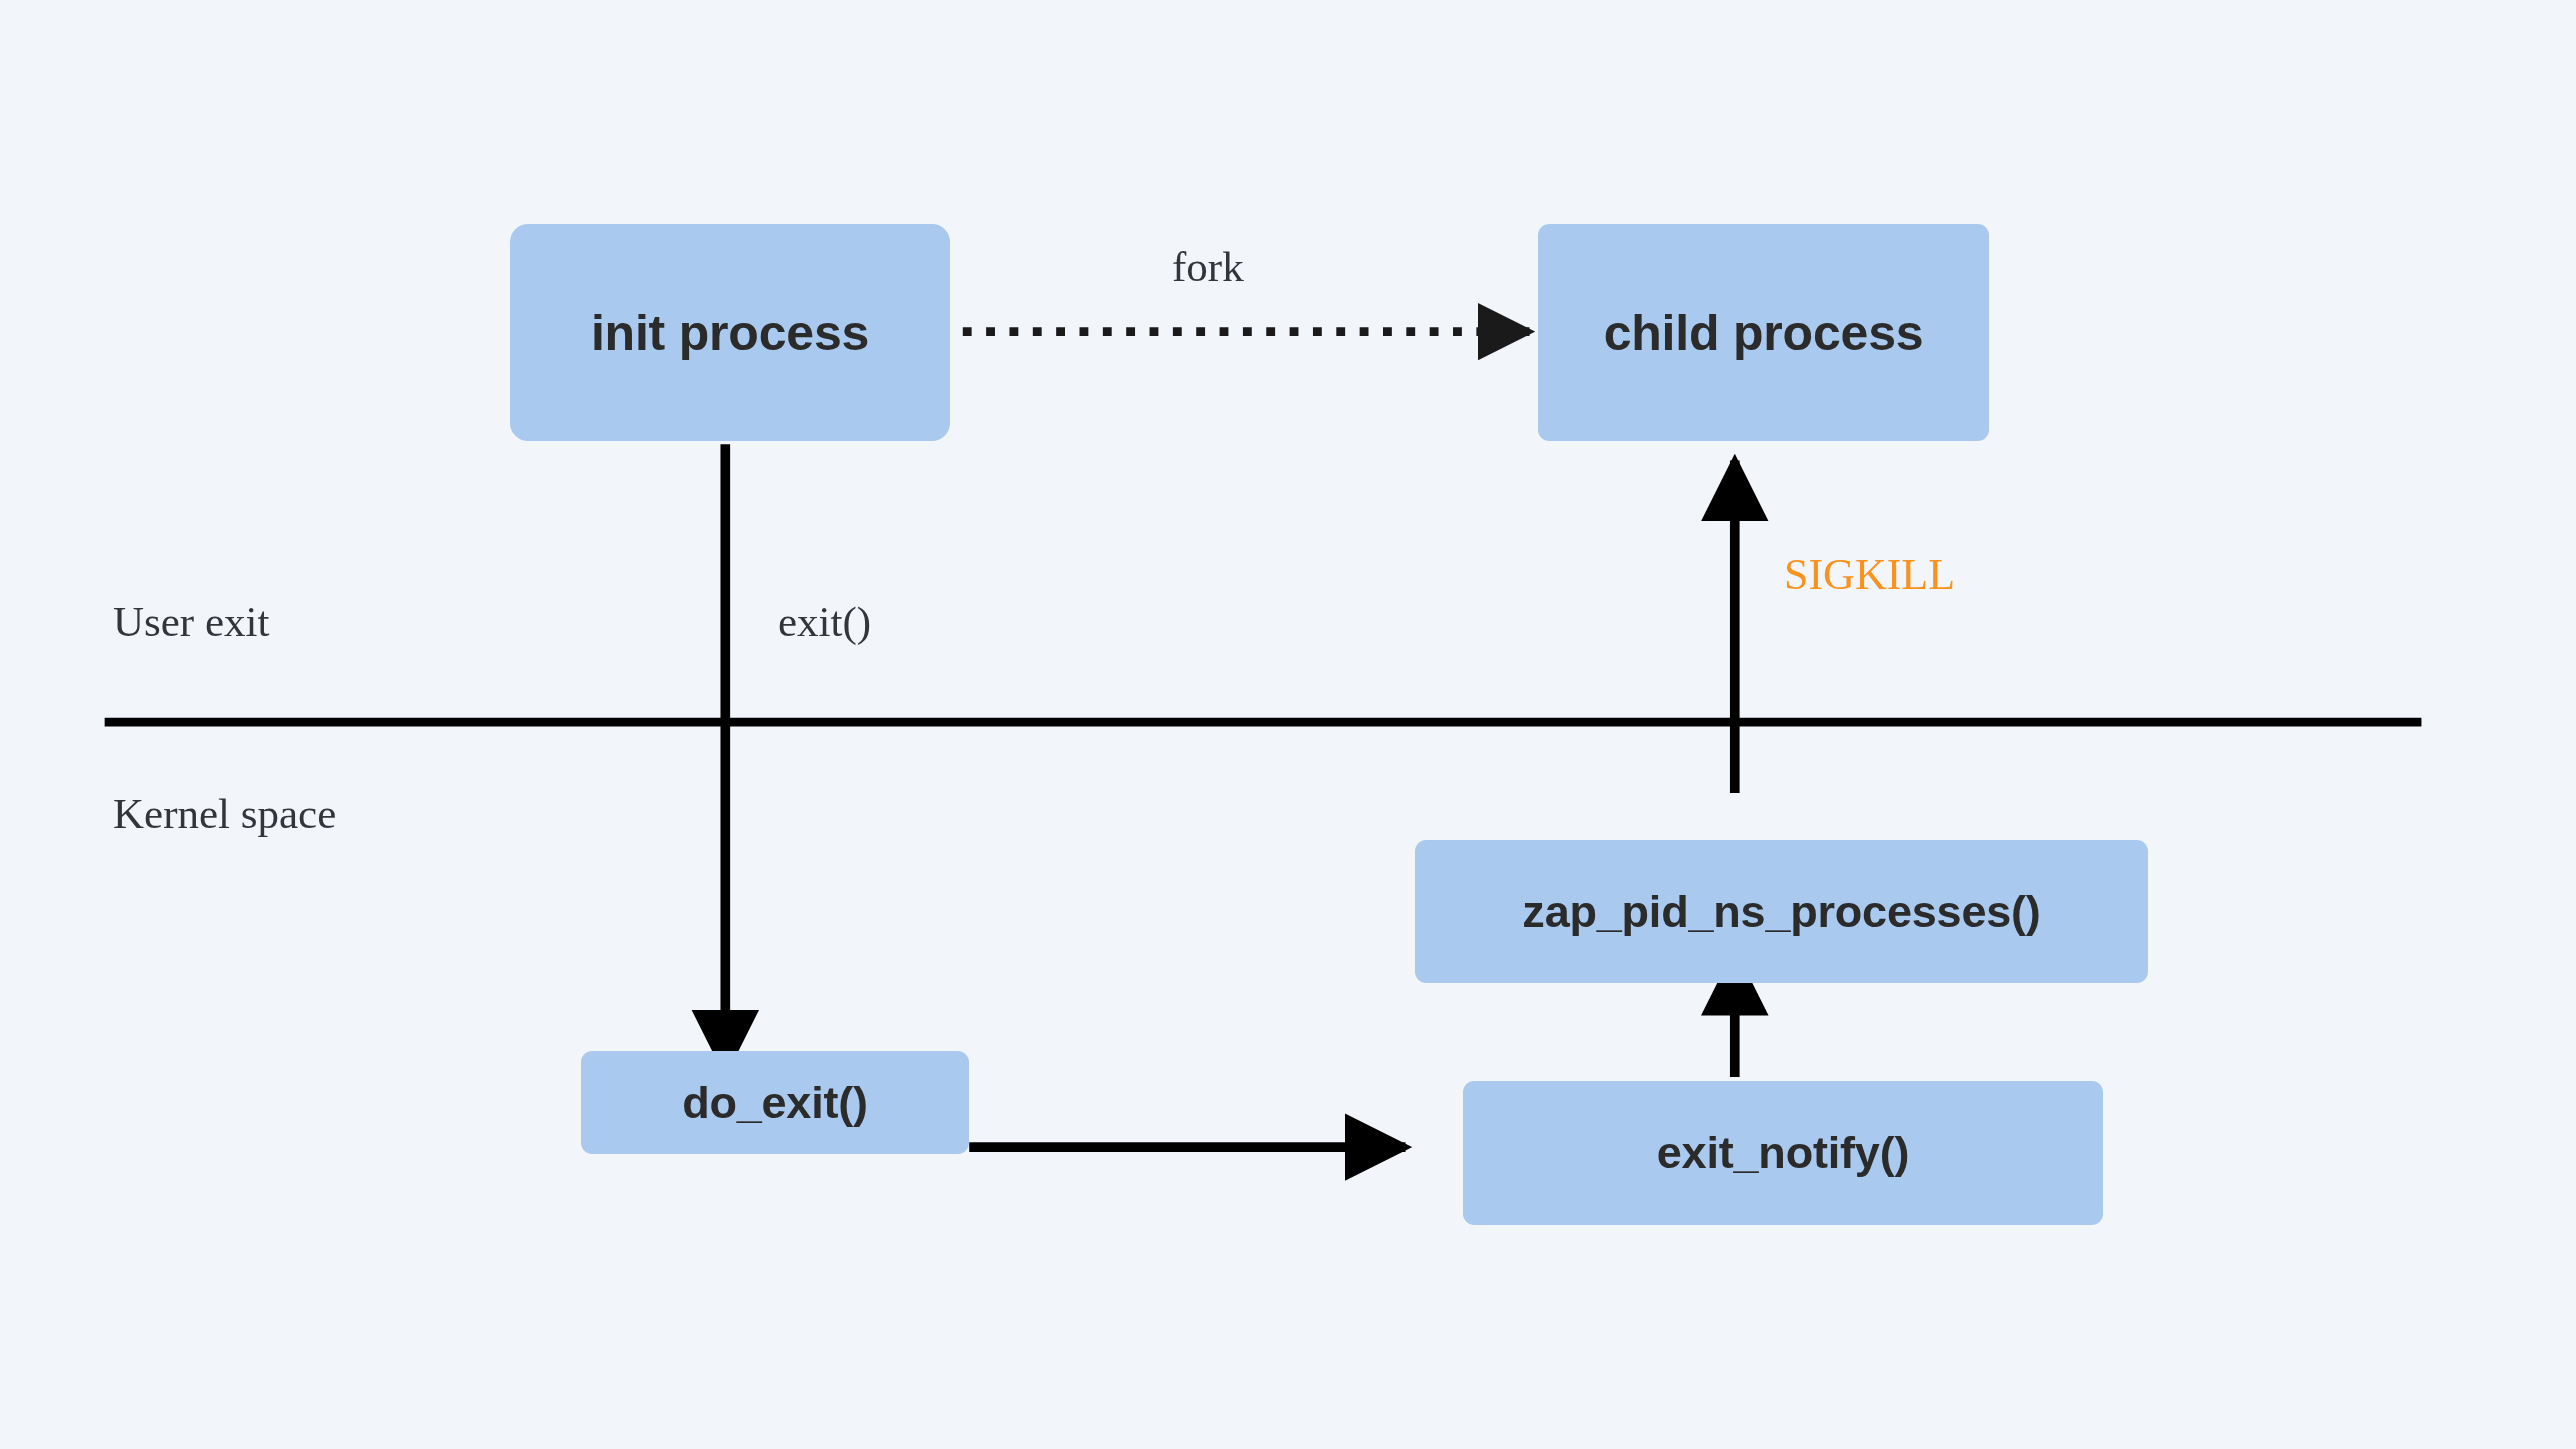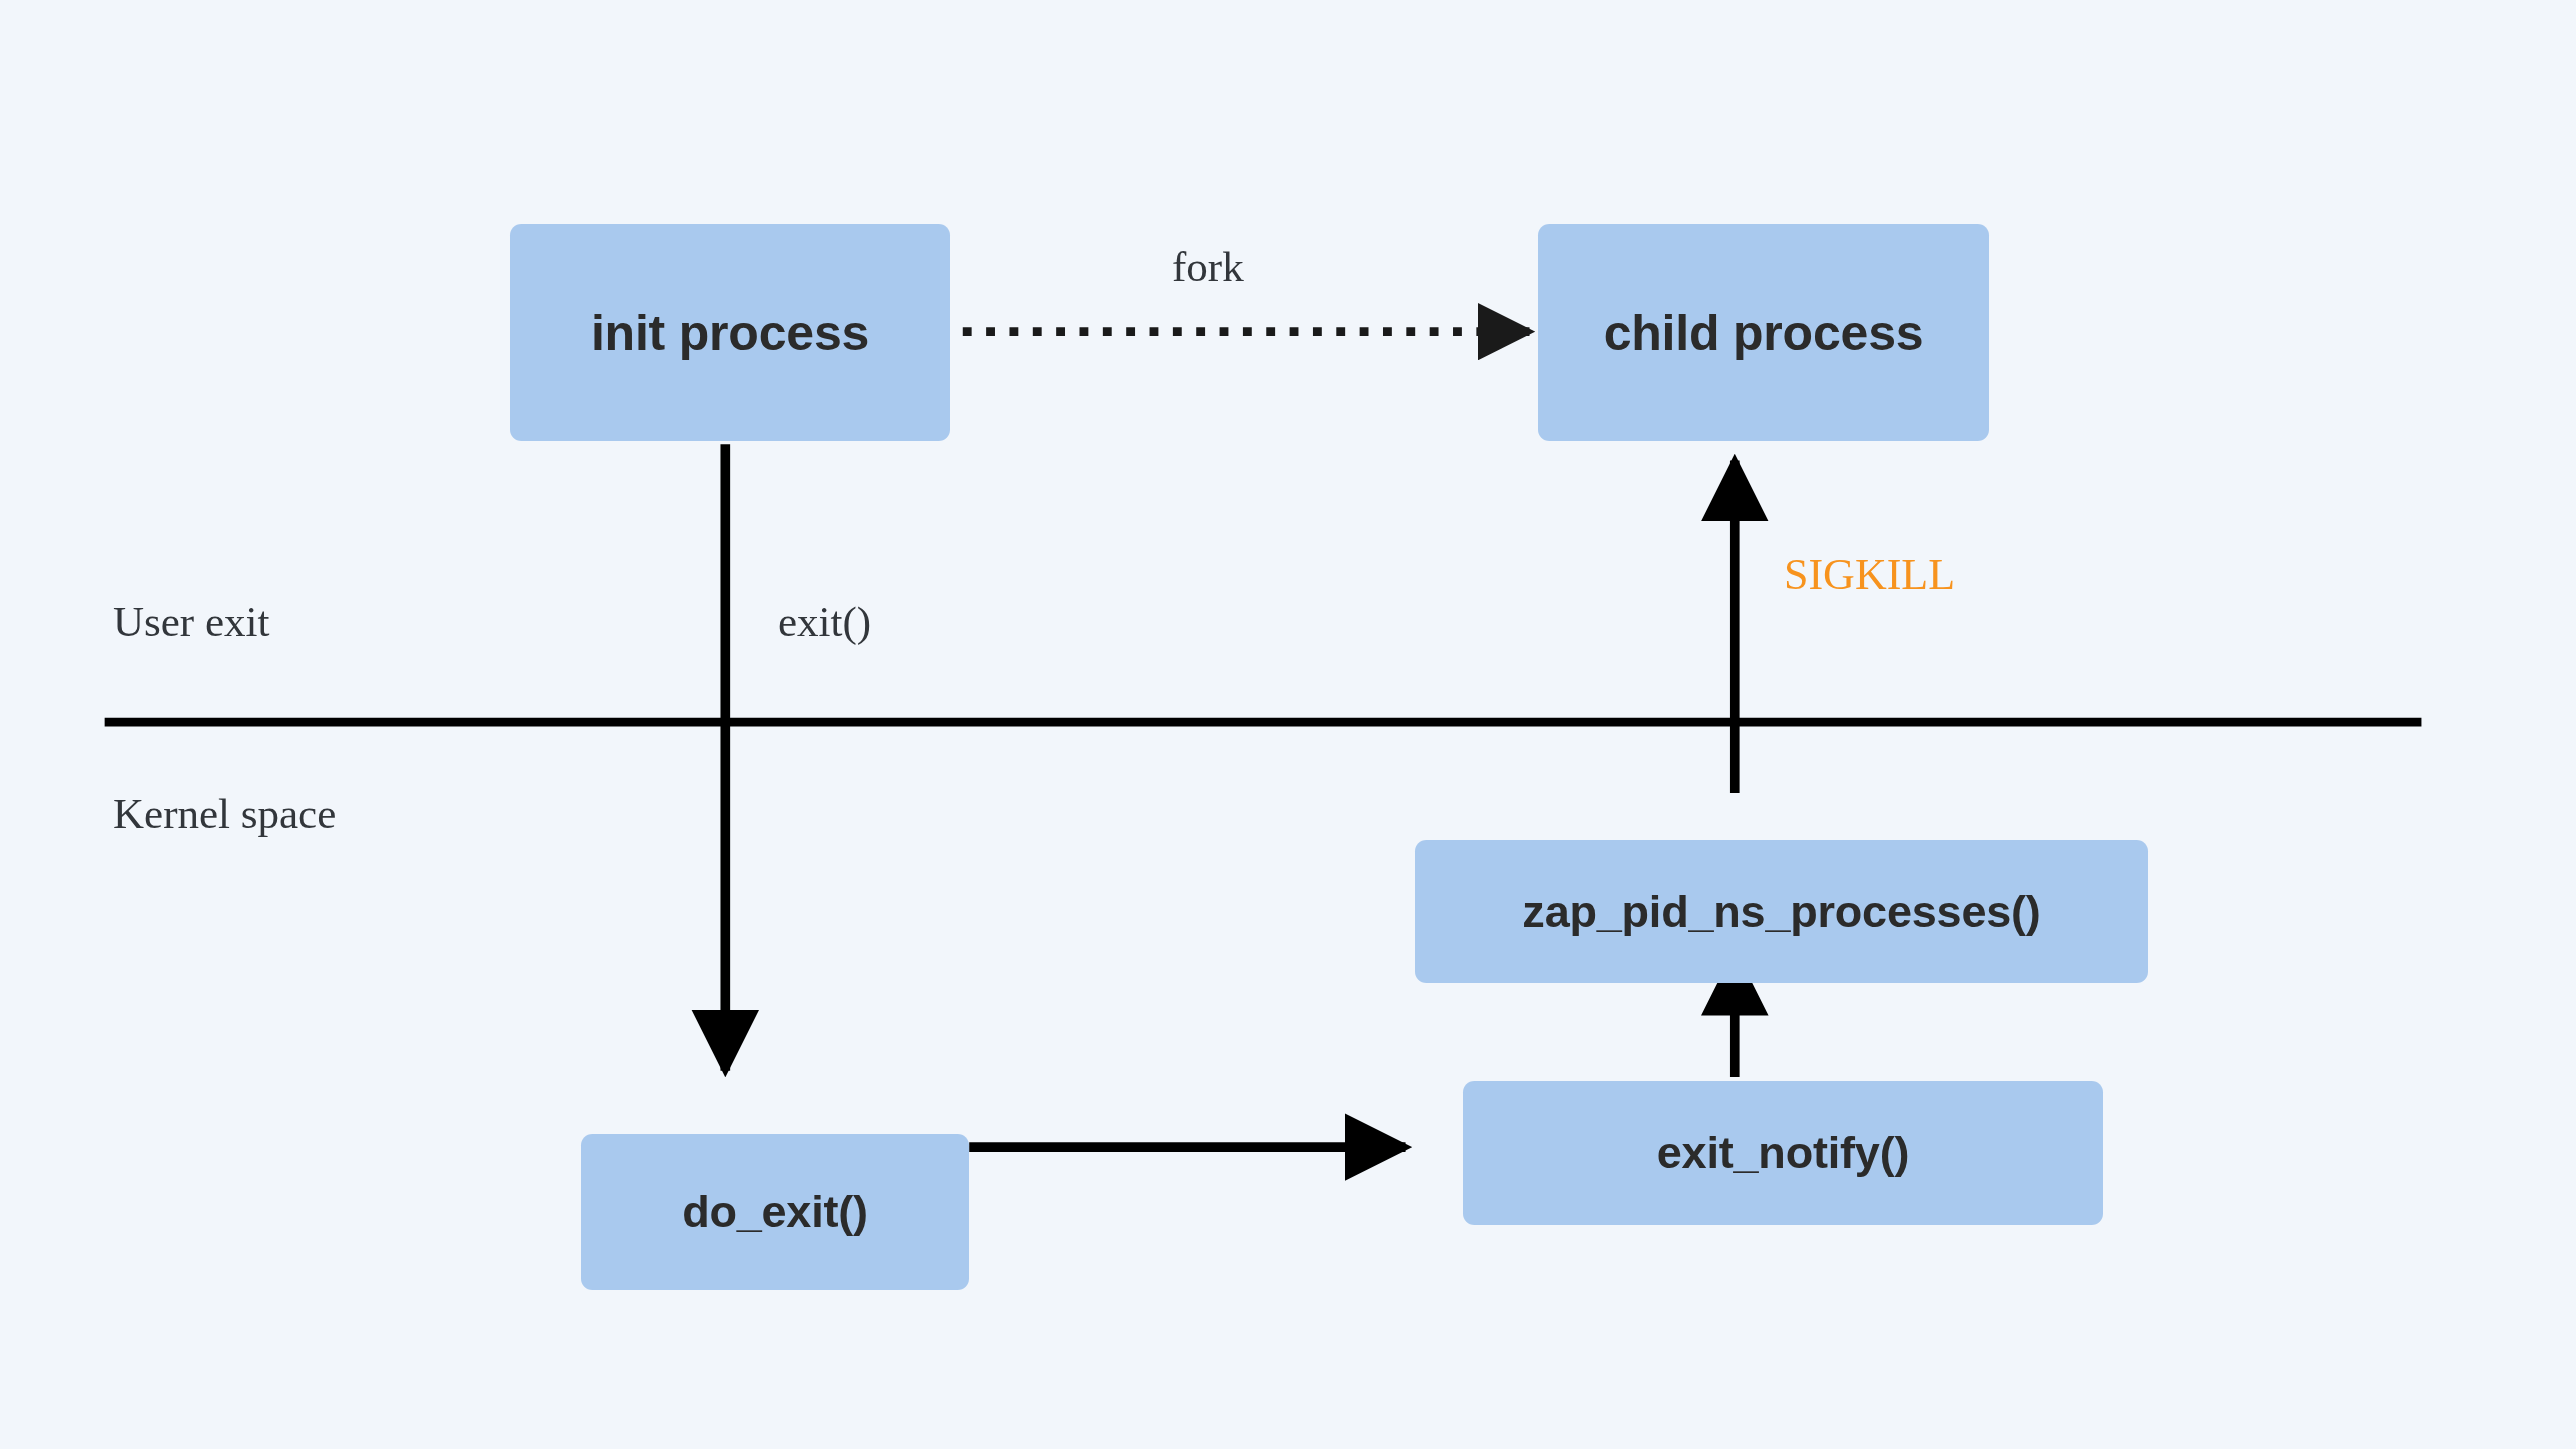--- a/index.html
+++ b/index.html
@@ -37,24 +37,24 @@
     border-radius: 11.3px;
     display: flex;
     align-items: center;
     justify-content: center;
     color: #2b2b2b;
     font-weight: bold;
     letter-spacing: -0.2px;
     white-space: nowrap;
   }
 
-  #node-init        { left: 510px;  top: 224px;  width: 440px; height: 217px; font-size: 50px; }
+  #node-init        { left: 510px;  top: 224px;  width: 440px; height: 217px; font-size: 50px; border-radius: 18px; }
   #node-child       { left: 1538px; top: 224px;  width: 451px; height: 217px; font-size: 50px; }
   #node-zap         { left: 1415px; top: 799px;  width: 733px; height: 143px; font-size: 45px; margin-top: 41px; }
-  #node-doexit      { left: 581px;  top: 1134px; width: 388px; height: 156px; font-size: 45px; text-align: center; }
+  #node-doexit      { left: 581px;  top: 1051px; width: 388px; height: 103px; font-size: 45px; text-align: center; }
   #node-exitnotify  { left: 1463px; top: 1081px; width: 640px; height: 144px; font-size: 45px; }
 
   
   .label {
     position: absolute;
     color: #32363b;
     white-space: nowrap;
     font-weight: normal;
     font-family: Liberation Serif, serif;
   }

